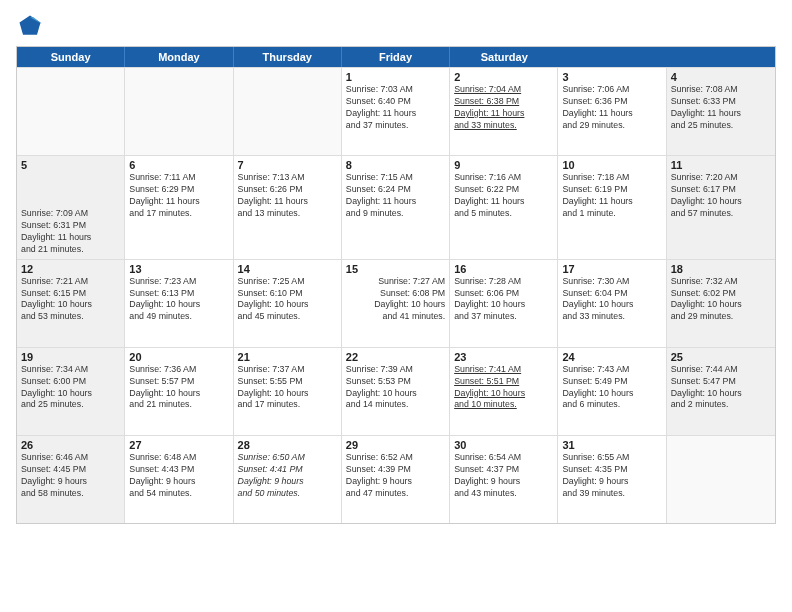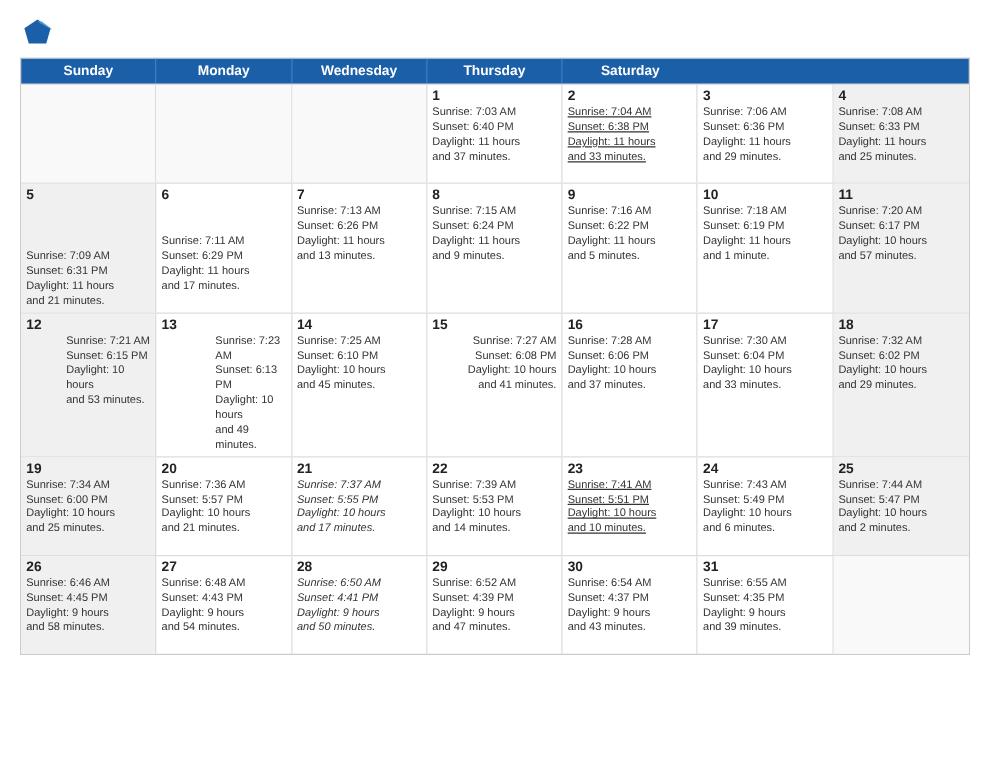--- a/index.html
+++ b/index.html
@@ -134,22 +134,22 @@
     <div class="title-block">
       <div class="month-title"></div>
       <div class="location"></div>
     </div>
   </div>
 
   <div class="calendar">
     <div class="cal-header" id="cal-header">
         <div class="cal-header-cell">Sunday</div>
         <div class="cal-header-cell">Monday</div>
-        <div class="cal-header-cell">Wednesday</div>
         <div class="cal-header-cell">Thursday</div>
+        <div class="cal-header-cell">Friday</div>
         <div class="cal-header-cell">Saturday</div>
       </div>
     <div class="cal-body" id="cal-body">
         <div class="cal-row">
           <div class="cal-cell empty"></div>
           <div class="cal-cell empty"></div>
           <div class="cal-cell empty"></div>
           <div class="cal-cell">
             <div class="day-num">1</div>
             <div class="cell-text" style="white-space: pre-line;">Sunrise: 7:03 AM
@@ -182,21 +182,21 @@
         <div class="cal-row">
           <div class="cal-cell shaded">
             <div class="day-num">5</div>
             <div class="cell-text" style="white-space: pre-line; margin-top: 36px;">Sunrise: 7:09 AM
 Sunset: 6:31 PM
 Daylight: 11 hours
 and 21 minutes.</div>
           </div>
           <div class="cal-cell">
             <div class="day-num">6</div>
-            <div class="cell-text" style="white-space: pre-line; margin-top: 24px;">Sunrise: 7:11 AM
+            <div class="cell-text" style="white-space: pre-line;">Sunrise: 7:11 AM
 Sunset: 6:29 PM
 Daylight: 11 hours
 and 17 minutes.</div>
           </div>
           <div class="cal-cell">
             <div class="day-num">7</div>
             <div class="cell-text" style="white-space: pre-line;">Sunrise: 7:13 AM
 Sunset: 6:26 PM
 Daylight: 11 hours
 and 13 minutes.</div>
@@ -226,28 +226,28 @@
             <div class="day-num">11</div>
             <div class="cell-text" style="white-space: pre-line;">Sunrise: 7:20 AM
 Sunset: 6:17 PM
 Daylight: 10 hours
 and 57 minutes.</div>
           </div>
         </div>
         <div class="cal-row">
           <div class="cal-cell shaded">
             <div class="day-num">12</div>
-            <div class="cell-text" style="white-space: pre-line; margin-left: 32px;">Sunrise: 7:21 AM
+            <div class="cell-text" style="white-space: pre-line;">Sunrise: 7:21 AM
 Sunset: 6:15 PM
 Daylight: 10 hours
 and 53 minutes.</div>
           </div>
           <div class="cal-cell">
             <div class="day-num">13</div>
-            <div class="cell-text" style="white-space: pre-line; margin-left: 43px;">Sunrise: 7:23 AM
+            <div class="cell-text" style="white-space: pre-line;">Sunrise: 7:23 AM
 Sunset: 6:13 PM
 Daylight: 10 hours
 and 49 minutes.</div>
           </div>
           <div class="cal-cell">
             <div class="day-num">14</div>
             <div class="cell-text" style="white-space: pre-line;">Sunrise: 7:25 AM
 Sunset: 6:10 PM
 Daylight: 10 hours
 and 45 minutes.</div>
@@ -291,21 +291,21 @@
           </div>
           <div class="cal-cell">
             <div class="day-num">20</div>
             <div class="cell-text" style="white-space: pre-line;">Sunrise: 7:36 AM
 Sunset: 5:57 PM
 Daylight: 10 hours
 and 21 minutes.</div>
           </div>
           <div class="cal-cell">
             <div class="day-num">21</div>
-            <div class="cell-text" style="white-space: pre-line; font-style: italic;">Sunrise: 7:37 AM
+            <div class="cell-text" style="white-space: pre-line;">Sunrise: 7:37 AM
 Sunset: 5:55 PM
 Daylight: 10 hours
 and 17 minutes.</div>
           </div>
           <div class="cal-cell">
             <div class="day-num">22</div>
             <div class="cell-text" style="white-space: pre-line;">Sunrise: 7:39 AM
 Sunset: 5:53 PM
 Daylight: 10 hours
 and 14 minutes.</div>

